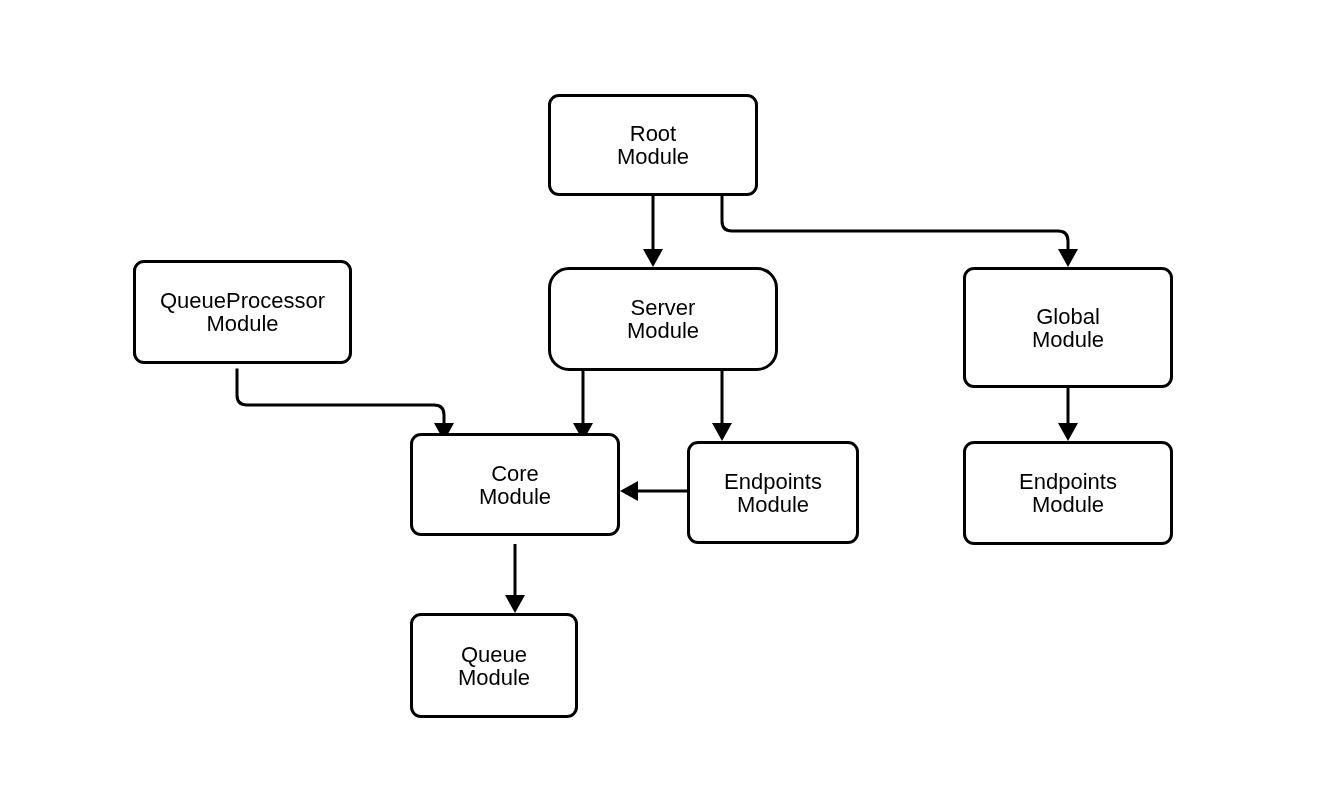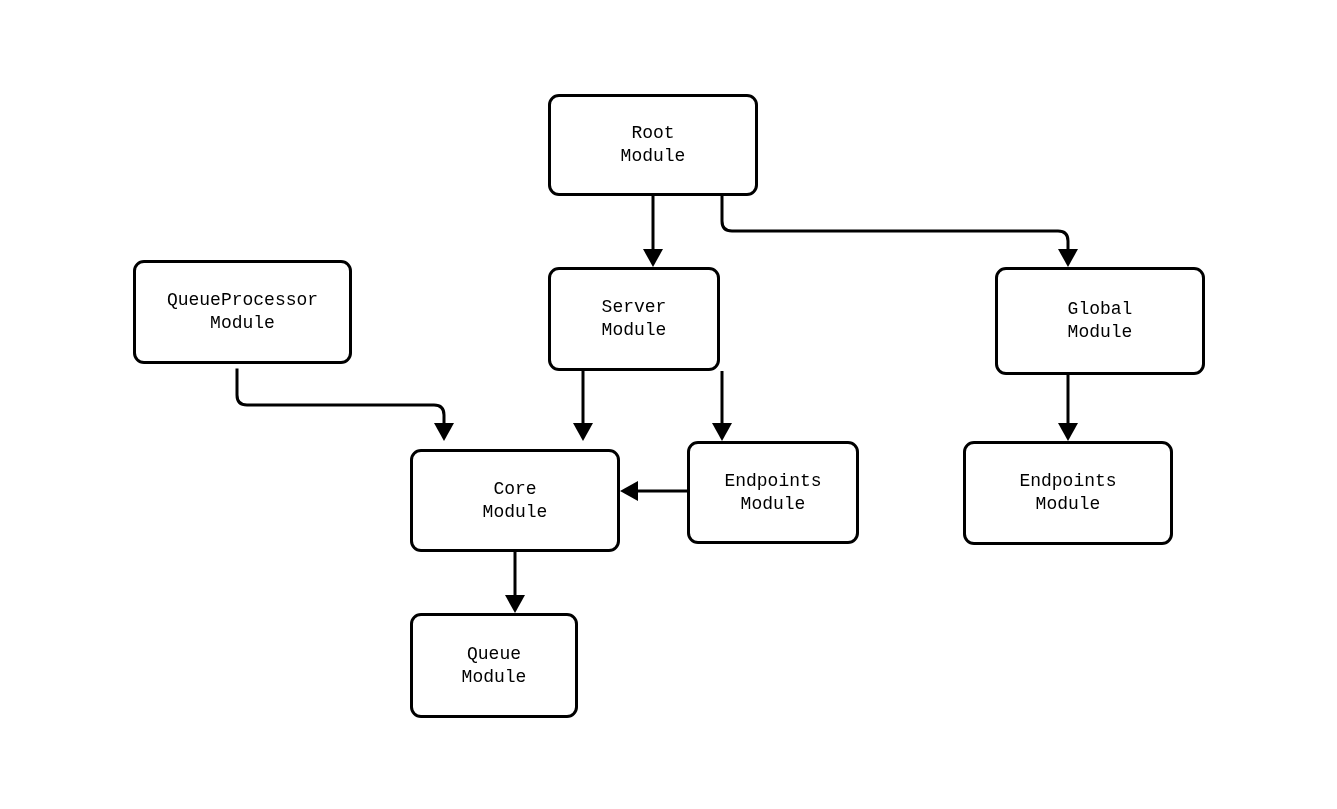--- a/index.html
+++ b/index.html
@@ -34,22 +34,22 @@
     background: #ffffff;
     border: 3px solid #000000;
     border-radius: 11px;
     display: flex;
     flex-direction: column;
     align-items: center;
     justify-content: center;
     z-index: 2;
   }
   .node-label {
-    font-family: Liberation Mono, monospace;
-    font-size: 18px;
+    font-family: Liberation Sans, sans-serif;
+    font-size: 22px;
     line-height: 23px;
     color: #000000;
     text-align: center;
     white-space: pre;
     letter-spacing: 0px;
   }
 </style>
 </head>
 <body>
 
@@ -106,31 +106,31 @@
   <div class="node" id="node-root" style="left: 548px; top: 94px; width: 210px; height: 102px;">
     <div class="node-label">Root
 Module</div>
   </div>
 
   <div class="node" id="node-queueprocessor" style="left: 133px; top: 260px; width: 219px; height: 104px; align-items: center;">
     <div class="node-label">QueueProcessor
 Module</div>
   </div>
 
-  <div class="node" id="node-server" style="left: 548px; top: 267px; width: 172px; height: 104px;">
+  <div class="node" id="node-server" style="left: 548px; top: 267px; width: 230px; height: 104px; border-radius: 21px;">
     <div class="node-label">Server
 Module</div>
   </div>
 
-  <div class="node" id="node-global" style="left: 963px; top: 267px; width: 210px; height: 108px; margin-left: 32px;">
+  <div class="node" id="node-global" style="left: 963px; top: 267px; width: 210px; height: 121px;">
     <div class="node-label">Global
 Module</div>
   </div>
 
-  <div class="node" id="node-core" style="left: 410px; top: 449px; width: 210px; height: 103px;">
+  <div class="node" id="node-core" style="left: 410px; top: 433px; width: 210px; height: 103px;">
     <div class="node-label">Core
 Module</div>
   </div>
 
   <div class="node" id="node-endpoints" style="left: 687px; top: 441px; width: 172px; height: 103px;">
     <div class="node-label">Endpoints
 Module</div>
   </div>
 
   <div class="node" id="node-repository" style="left: 963px; top: 441px; width: 210px; height: 104px;">

